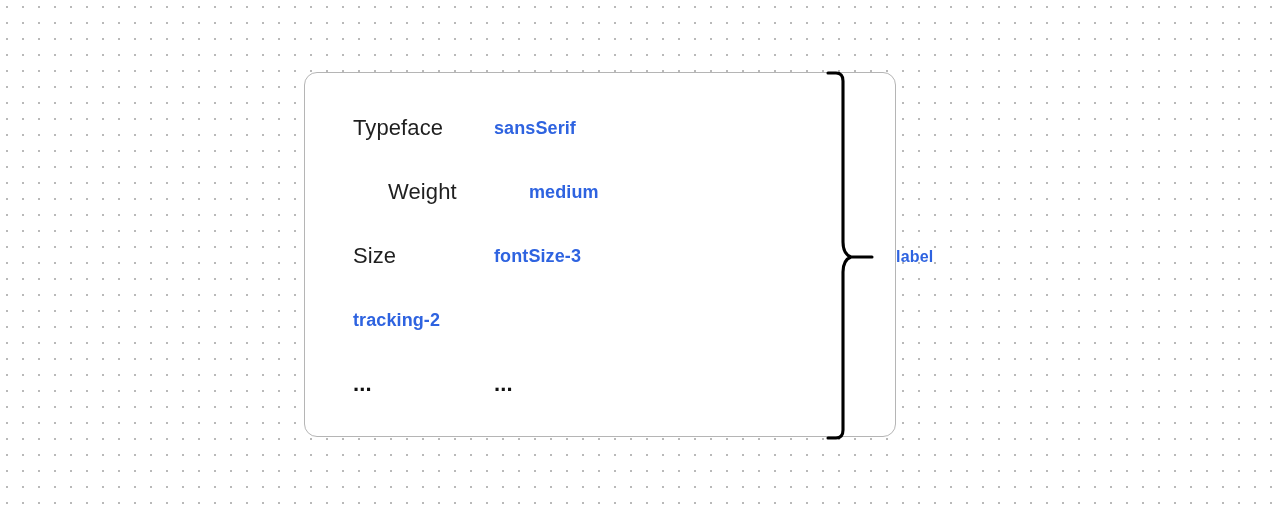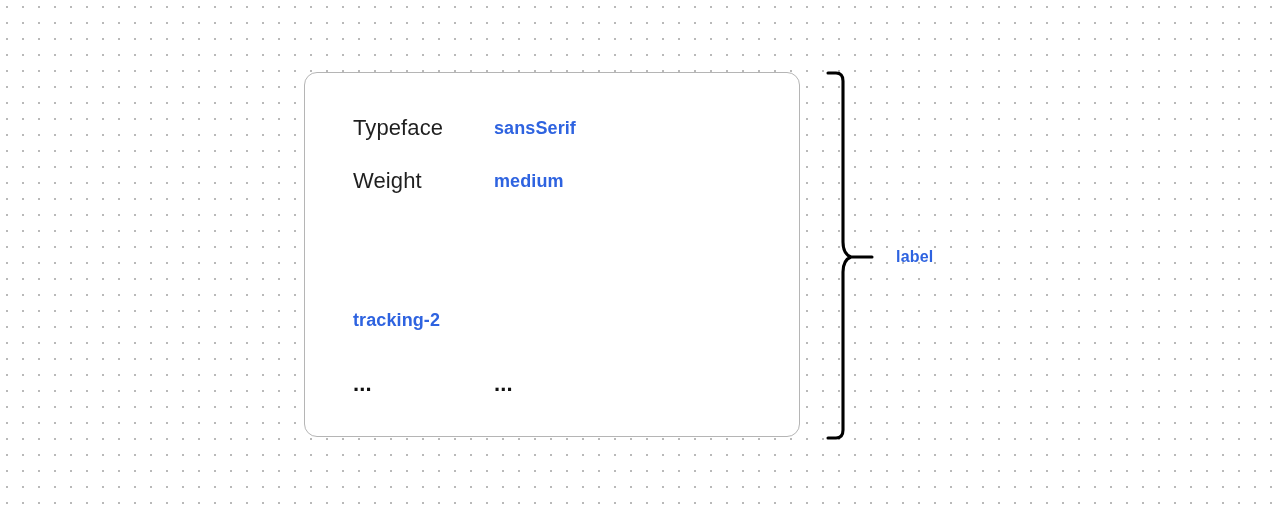--- a/index.html
+++ b/index.html
@@ -22,21 +22,21 @@
     background-image: radial-gradient(circle at 1px 1px, #b9b9b9 1.1px, rgba(255,255,255,0) 1.4px);
     background-size: 16px 16px;
     background-position: 6px 6px;
   }
 
   
   #spec-card {
     position: absolute;
     left: 304px;
     top: 72px;
-    width: 496px;
+    width: 592px;
     height: 365px;
     box-sizing: border-box;
     background: #ffffff;
     border: 1.6px solid #b5b5b5;
     border-radius: 13px;
   }
 
   #spec-rows {
     position: absolute;
     left: 48px;
@@ -47,21 +47,21 @@
 
   .spec-row {
     position: absolute;
     left: 0;
     width: 420px;
     height: 30px;
     display: flex;
     align-items: center;
   }
   .spec-row[data-row="0"] { top: 40px; }
-  .spec-row[data-row="1"] { top: 93px; }
+  .spec-row[data-row="1"] { top: 104px; margin-left: 35px; }
   .spec-row[data-row="2"] { top: 168px; }
   .spec-row[data-row="3"] { top: 232px; }
   .spec-row[data-row="4"] { top: 296px; }
 
   .spec-key {
     width: 141px;
     flex: none;
     font-size: 22px;
     font-weight: 400;
     color: #1f1f1f;
@@ -125,20 +125,24 @@
       <div class="spec-row" data-row="0">
         <span class="spec-key">Typeface</span>
         <span class="spec-val">sansSerif</span>
       </div>
 
       <div class="spec-row" data-row="1">
         <span class="spec-key">Weight</span>
         <span class="spec-val">medium</span>
       </div>
 
+      <div class="spec-row" data-row="2">
+        <span class="spec-key">Size</span>
+        <span class="spec-val">fontSize-3</span>
+      </div>
 
       <div class="spec-row" data-row="3">
         <span class="spec-val">tracking-2</span>
       </div>
 
       <div class="spec-row" data-row="4">
         <span class="spec-key">...</span>
         <span class="spec-val">...</span>
       </div>
 

